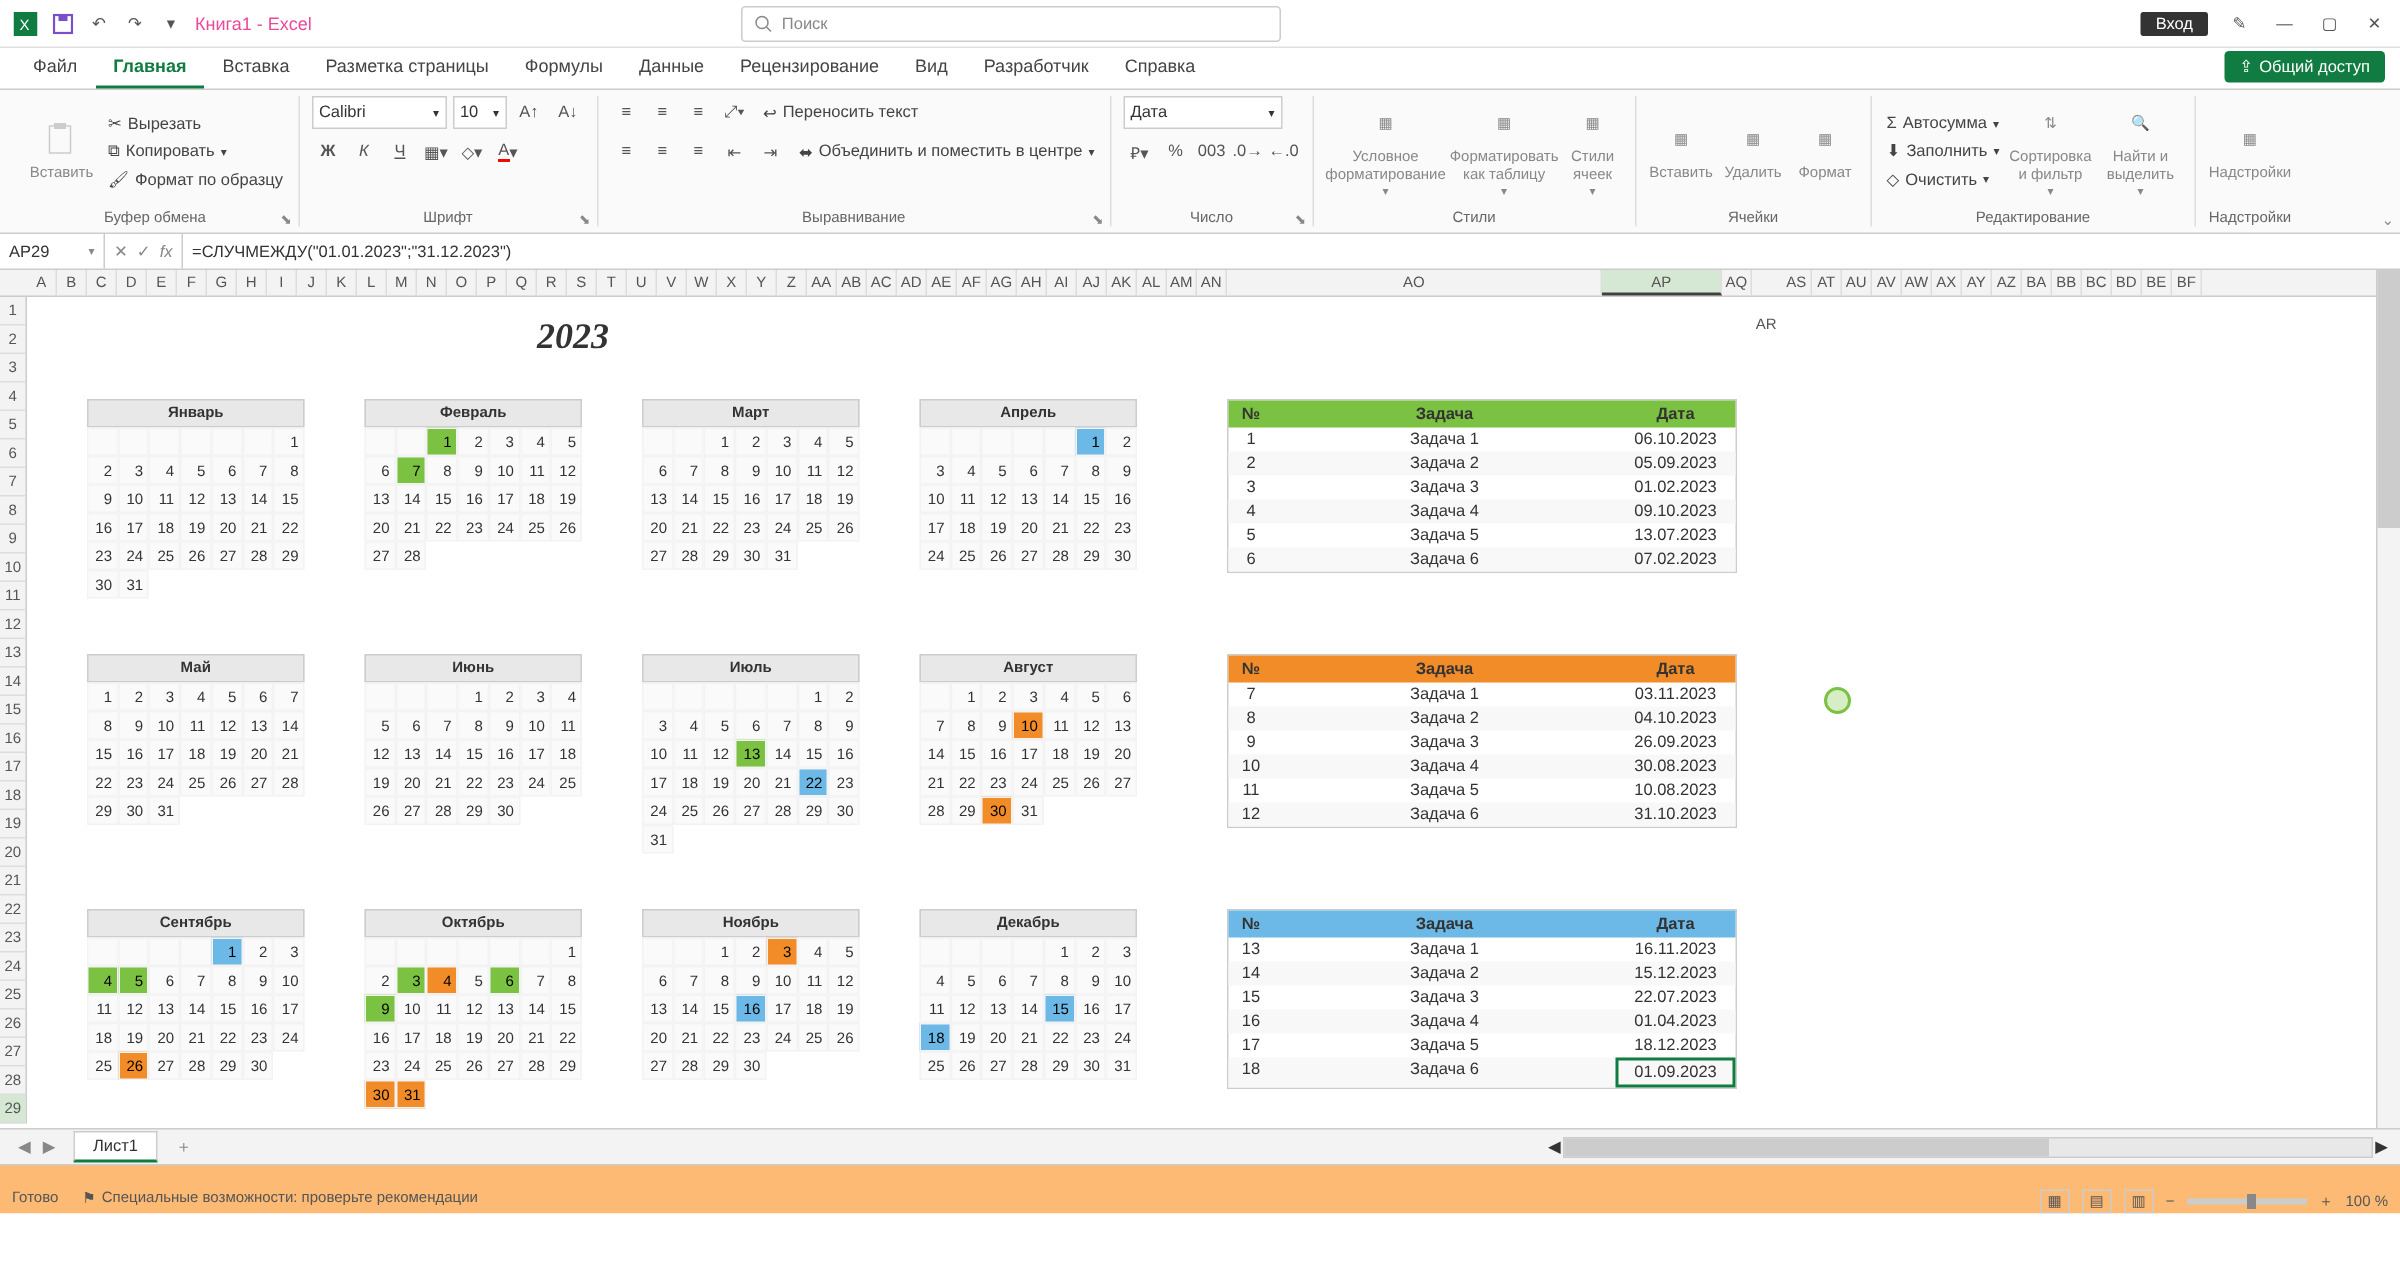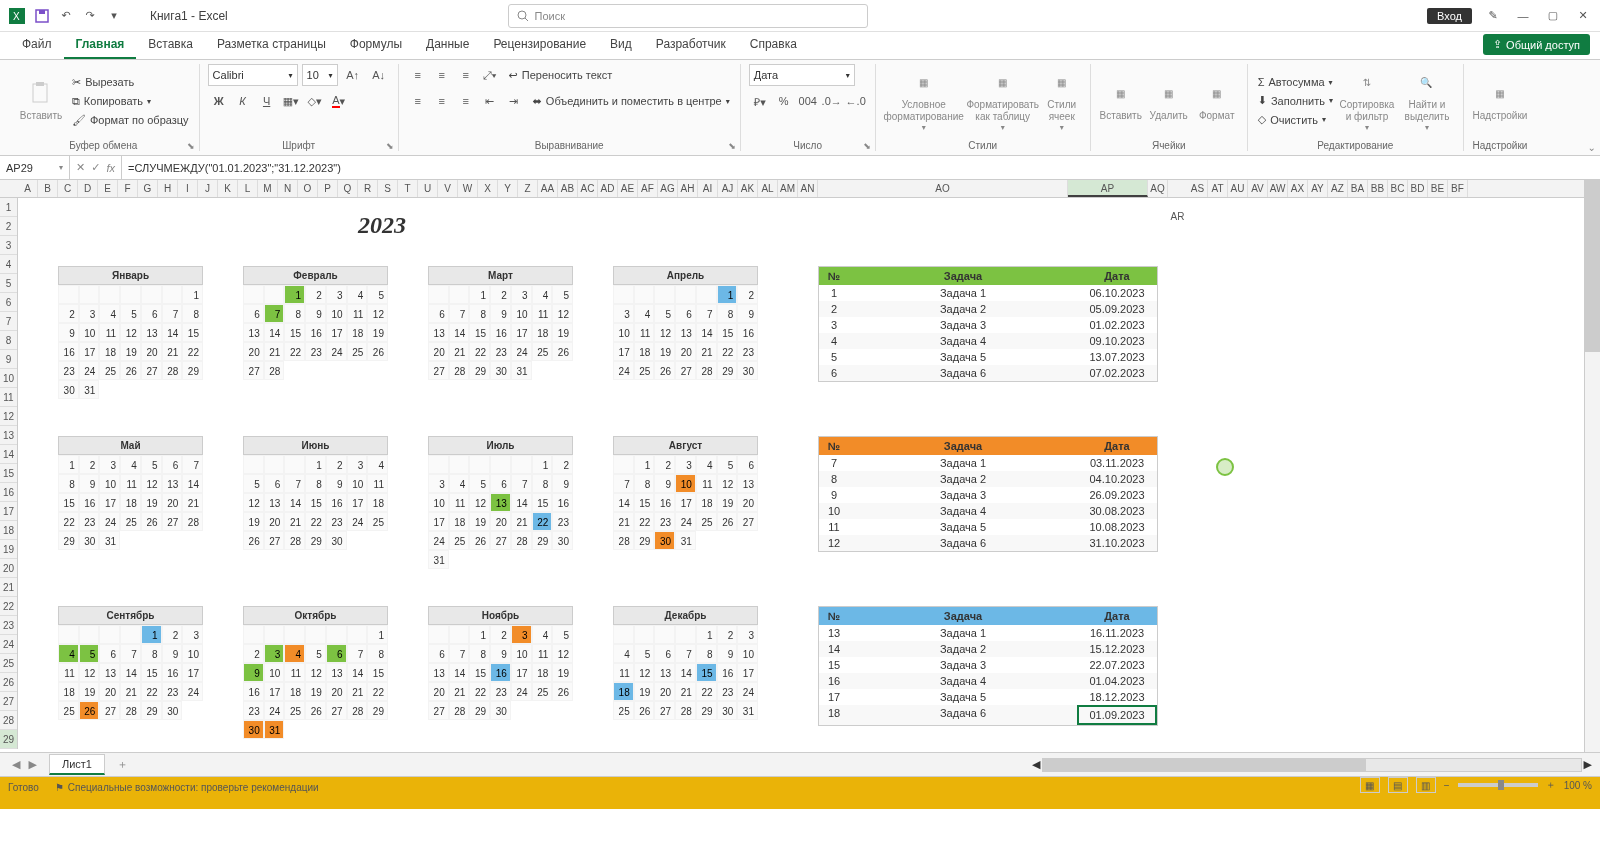--- a/index.html
+++ b/index.html
@@ -1,21 +1,21 @@
 <!DOCTYPE html>
 <html><head>
 <meta charset="utf-8">
 <style>
 * { margin: 0; padding: 0; box-sizing: border-box; }
 body { font-family: "Segoe UI", Arial, sans-serif; font-size: 11px; background: #fff; color: #333; overflow: hidden; }
 .titlebar { height: 32px; background: #fff; display: flex; align-items: center; padding: 0 8px; border-bottom: 1px solid #e0e0e0; }
 .titlebar .app-icon { width: 18px; height: 18px; margin-right: 8px; display:inline-flex; align-items:center; justify-content:center; }
 .titlebar .qat { display: flex; align-items: center; gap: 8px; }
 .titlebar .qat-icon { width: 16px; height: 16px; display:inline-flex; align-items:center; justify-content:center; color:#555; }
-.titlebar .title { margin-left: 28px; font-size: 12px; color: #404040; }
+.titlebar .title { margin-left: 8px; font-size: 12px; color: #ec4899; }
 .titlebar .search { margin: 0 auto; display: flex; align-items: center; border: 1px solid #ccc; border-radius: 3px; width: 360px; height: 24px; padding: 0 8px; color: #888; }
 .titlebar .search svg { margin-right: 6px; }
 .titlebar .right { display: flex; align-items: center; gap: 12px; margin-left: auto; }
 .titlebar .sign-in { background: #333; color: #fff; padding: 2px 10px; font-size: 11px; border-radius: 2px; }
 .titlebar .win-btn { width: 18px; height: 18px; display:inline-flex; align-items:center; justify-content:center; color:#555; }
 
 .tabs { height: 28px; display: flex; align-items: flex-end; padding: 0 10px; border-bottom: 1px solid #ccc; }
 .tabs .tab { padding: 6px 12px; font-size: 12px; color: #444; cursor: pointer; }
 .tabs .tab.active { border-bottom: 2px solid #107c41; color: #107c41; font-weight: 600; }
 .tabs .share-btn { margin-left: auto; background: #107c41; color: #fff; padding: 4px 10px; border-radius: 3px; font-size: 11px; display:flex; align-items:center; gap:4px; margin-bottom:4px;}
@@ -74,21 +74,21 @@
 .cursor-indicator { position:absolute; width:18px; height:18px; border:2px solid #7cc242; border-radius:50%; background:rgba(124,194,66,0.3); }
 
 .sheet-tabs { height: 24px; border-top: 1px solid #ccc; display: flex; align-items: center; padding: 0 8px; background:#f3f3f3;}
 .sheet-tabs .nav { color:#888; padding:0 4px; }
 .sheet-tabs .stab { padding: 3px 12px; background: #fff; border: 1px solid #ccc; border-bottom: 2px solid #107c41; font-size:11px; margin-left:8px;}
 .sheet-tabs .add { margin-left:12px; color:#888; }
 .sheet-tabs .hscroll { margin-left:auto; display:flex; align-items:center; gap:2px; width:560px;}
 .sheet-tabs .hscroll .track { flex:1; height:14px; background:#e8e8e8; border:1px solid #ccc; position:relative;}
 .sheet-tabs .hscroll .thumb { position:absolute; left:0; width:60%; height:100%; background:#ccc;}
 
-.statusbar { height: 20px; background: #eab308; border-top: 1px solid #ccc; display: flex; align-items: flex-end; padding: 16px 8px; font-size: 10px; color: #555; }
+.statusbar { height: 20px; background: #fdba74; border-top: 1px solid #ccc; display: flex; align-items: flex-start; padding: 16px 8px; font-size: 10px; color: #555; }
 .statusbar .right { margin-left:auto; display:flex; align-items:center; gap:8px;}
 .statusbar .view-btn { width:20px; height:16px; border:1px solid #ccc; display:inline-flex; align-items:center; justify-content:center;}
 .statusbar .zoom-slider { width:80px; height:4px; background:#ccc; position:relative;}
 .statusbar .zoom-slider .thumb { position:absolute; left:50%; top:-3px; width:6px; height:10px; background:#888;}
 
 .vscroll { position:absolute; right:0; top:0; bottom:0; width:16px; background:#f3f3f3; border-left:1px solid #ccc;}
 .vscroll .thumb { position:absolute; top:0; width:100%; height:30%; background:#ccc;}
 .expand-ribbon { position:absolute; right:4px; bottom:2px; font-size:10px; color:#888;}
 </style>
 </head>
@@ -245,21 +245,21 @@
 
   <div class="ribbon-group">
     <div class="content" style="flex-direction:column;align-items:flex-start;gap:4px;">
       <div class="dropdown-box" style="width:106px;">
           <span>Дата</span>
           <span style="margin-left:auto;font-size:8px;">▾</span>
         </div>
       <div class="icon-row">
         <span class="icon-btn">₽▾</span>
         <span class="icon-btn">%</span>
-        <span class="icon-btn">004</span>
+        <span class="icon-btn">003</span>
         <span class="icon-btn">.0→</span>
         <span class="icon-btn">←.0</span>
       </div>
     </div>
     <div class="label"><span>Число</span><span class="launcher">⬊</span></div>
   </div>
 
   <div class="ribbon-group">
     <div class="content">
       <div class="ribbon-btn-lg" style="width:80px;">

